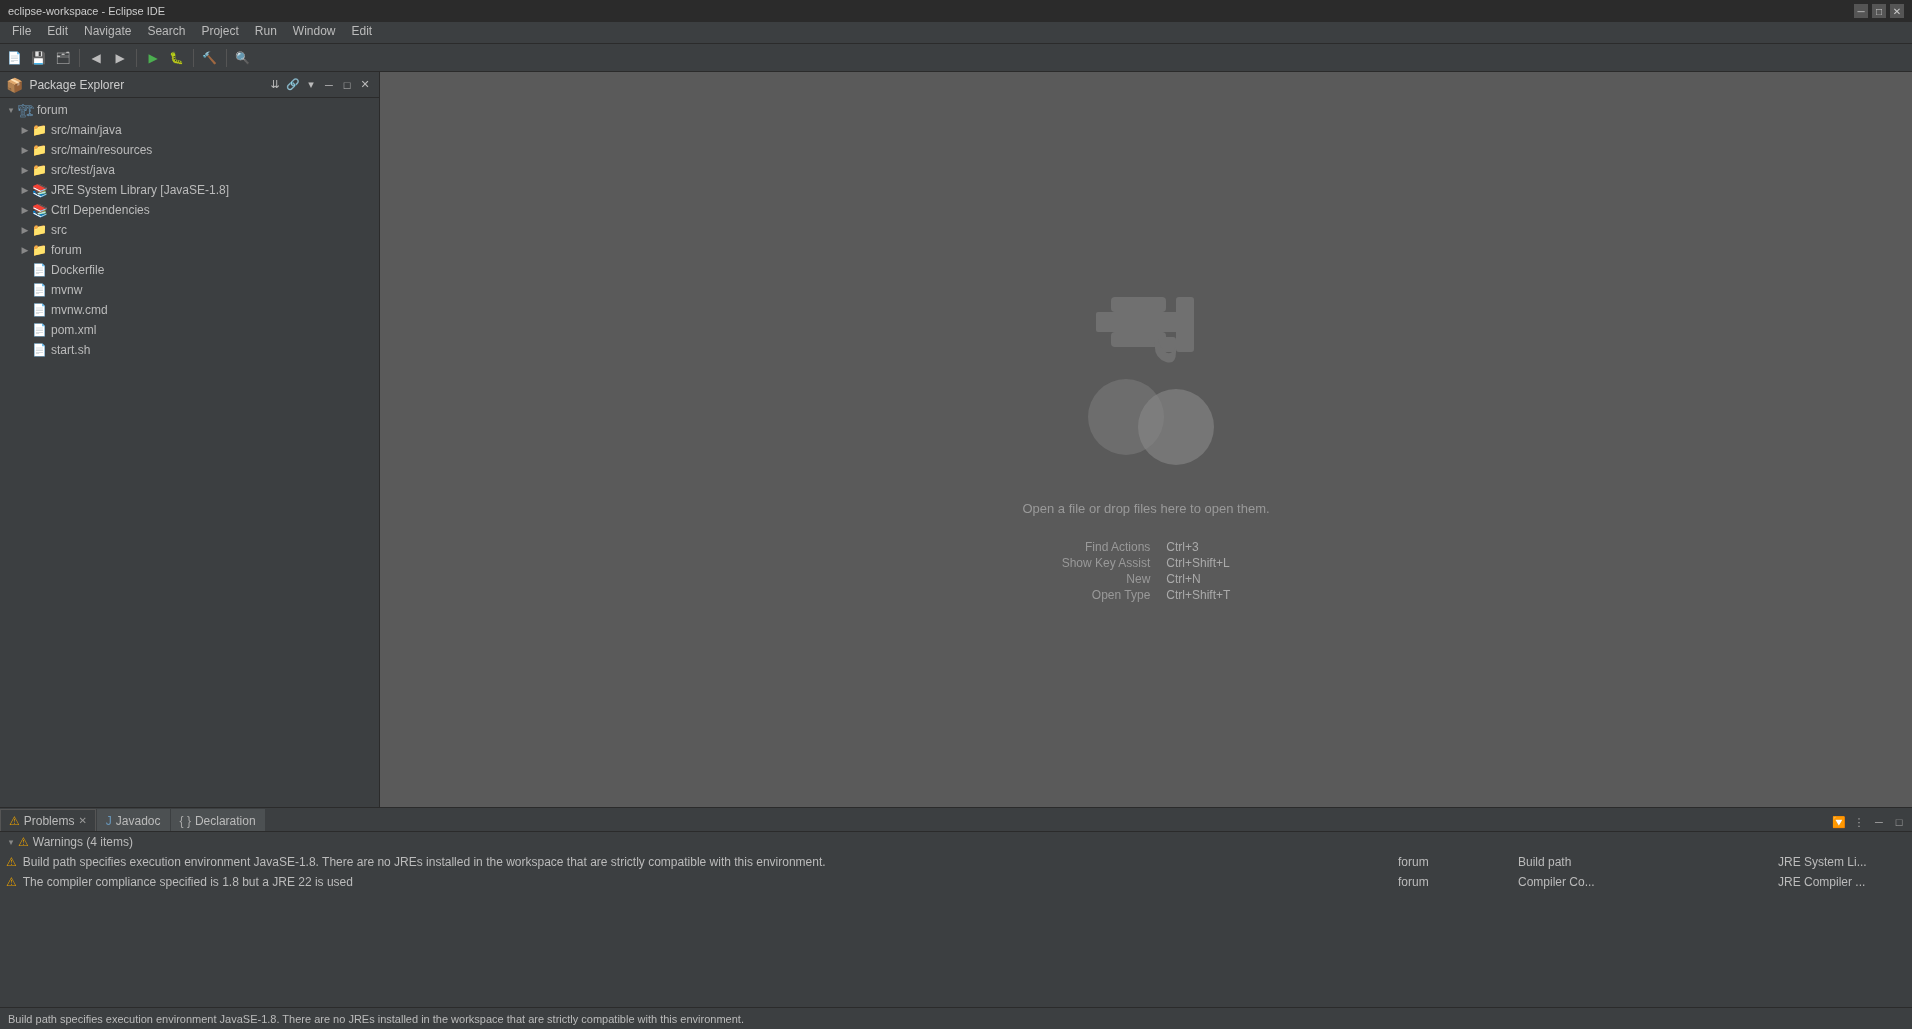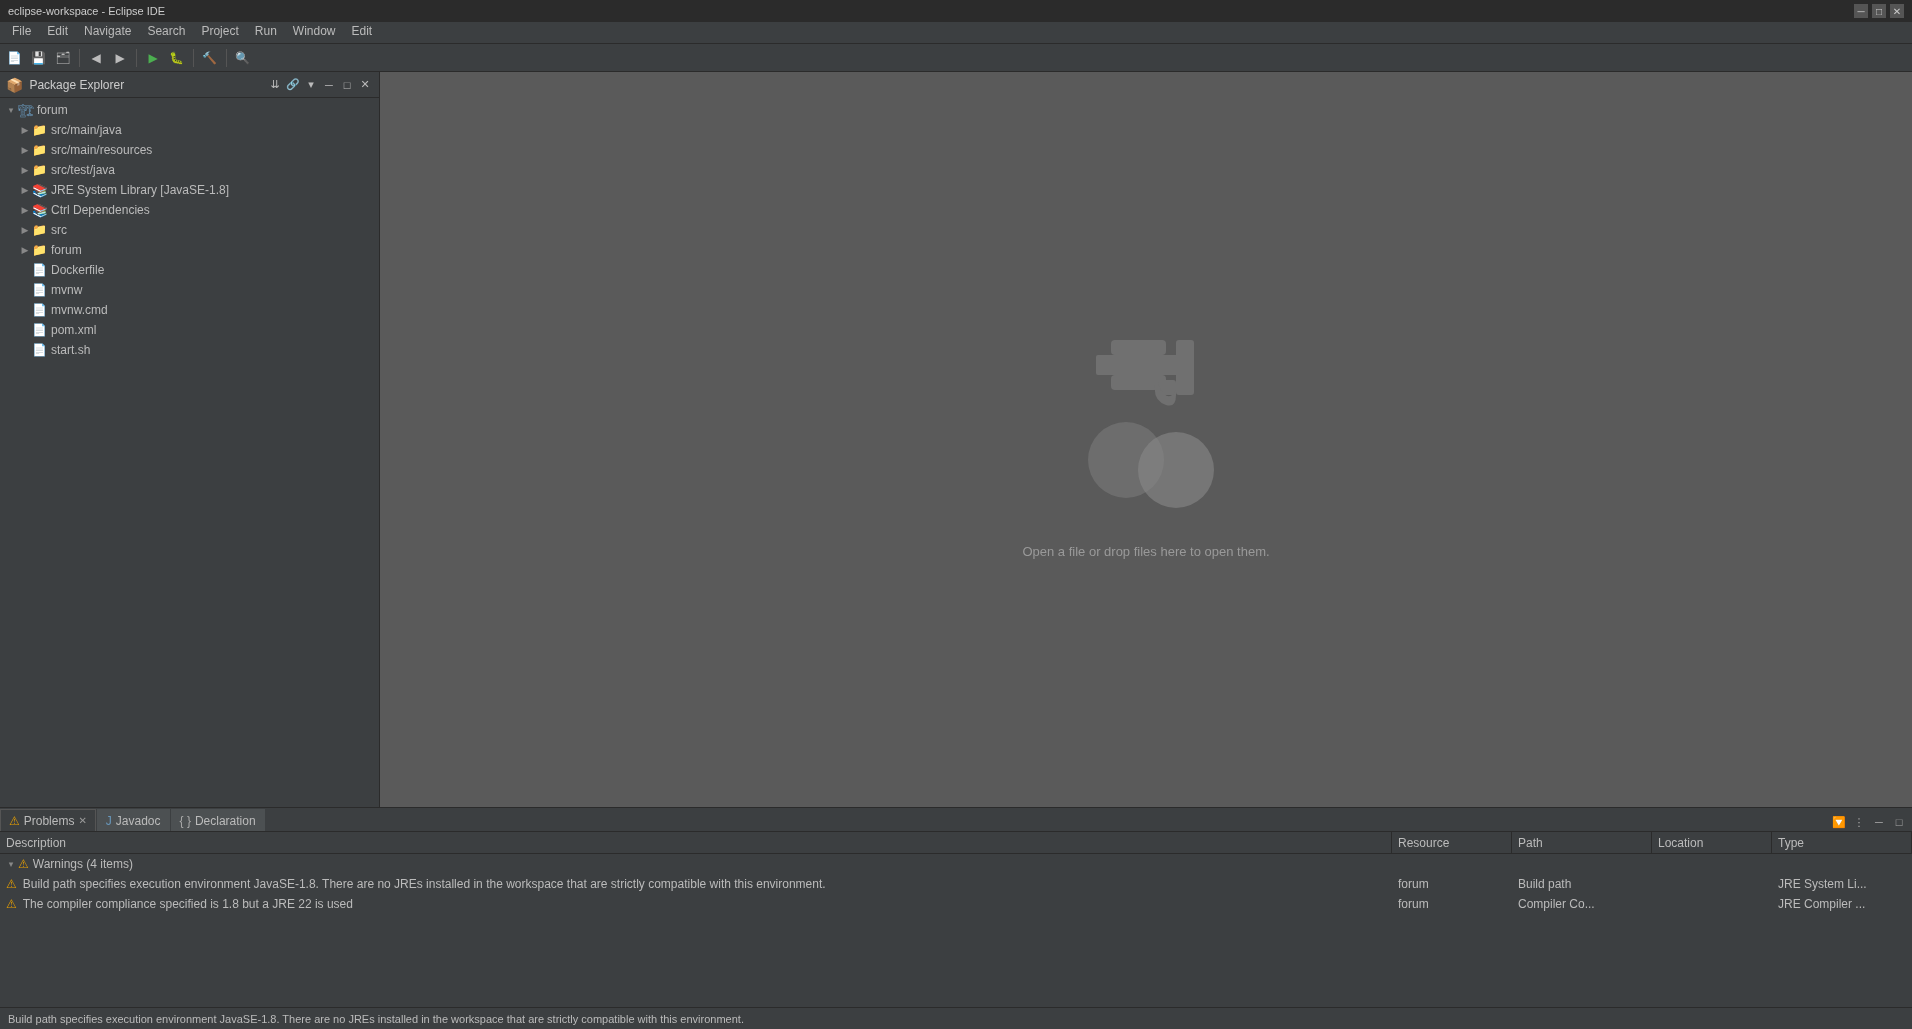--- a/index.html
+++ b/index.html
@@ -476,20 +476,30 @@
 
             <rect x="120" y="20" width="18" height="55" rx="3"></rect>
             <rect x="100" y="60" width="20" height="15" rx="3"></rect>
             <path d="M 100 60 Q 95 80 110 85 Q 120 88 120 75 L 120 70 Q 115 80 108 74 Q 102 68 102 60 Z" fill="#7a7a7a"></path>
           </g>
 
           <circle cx="70" cy="140" r="38" fill="#7a7a7a" opacity="0.6"></circle>
           <circle cx="120" cy="150" r="38" fill="#888" opacity="0.6"></circle>
         </svg>
         <span class="editor-hint-text">Open a file or drop files here to open them.</span>
+        <div class="editor-shortcuts">
+          <span class="shortcut-label">Find Actions</span>
+          <span class="shortcut-key">Ctrl+3</span>
+          <span class="shortcut-label">Show Key Assist</span>
+          <span class="shortcut-key">Ctrl+Shift+L</span>
+          <span class="shortcut-label">New</span>
+          <span class="shortcut-key">Ctrl+N</span>
+          <span class="shortcut-label">Open Type</span>
+          <span class="shortcut-key">Ctrl+Shift+T</span>
+        </div>
       </div>
     </div>
   </div>
 
   <div class="bottom-panel">
     <div class="panel-tabs">
       <div class="panel-tabs-area">
         <div class="panel-tab active">
           <span style="color:#e8a000; font-size:12px;">⚠</span>
           <span>Problems</span>
@@ -507,27 +517,20 @@
       <div class="panel-right-actions">
         <button class="panel-action-btn">🔽</button>
         <button class="panel-action-btn">⋮</button>
         <button class="panel-action-btn">─</button>
         <button class="panel-action-btn">□</button>
       </div>
     </div>
 
 
     <div class="panel-table">
-      <div class="table-header">
-        <div class="table-col col-desc">Description</div>
-        <div class="table-col col-resource">Resource</div>
-        <div class="table-col col-path">Path</div>
-        <div class="table-col col-location">Location</div>
-        <div class="table-col col-type">Type</div>
-      </div>
 
       <div class="table-group">
         <div class="table-group-header">
           <span class="tree-toggle" style="color:#888;">▾</span>
           <span style="color:#e8a000; margin-right:4px;">⚠</span>
           <span>Warnings (4 items)</span>
         </div>
         <div class="table-row">
           <div class="row-cell col-desc">
             <span style="color:#e8a000; margin-right:6px; flex-shrink:0;">⚠</span>

